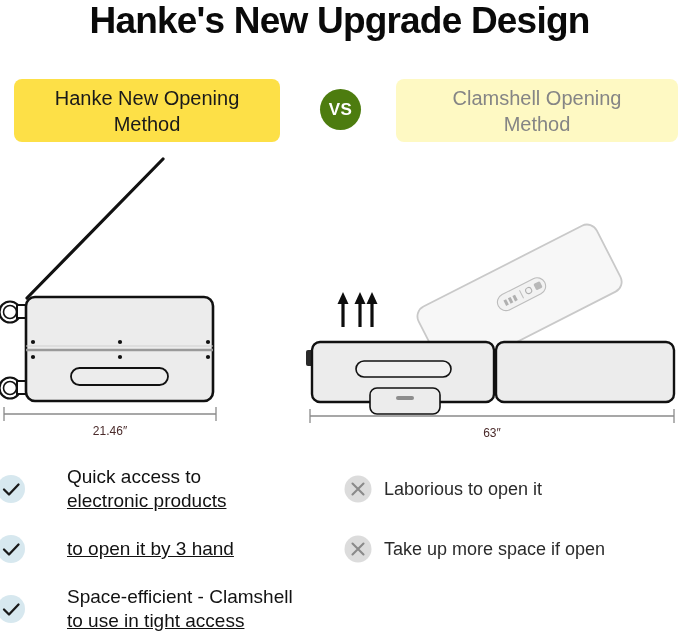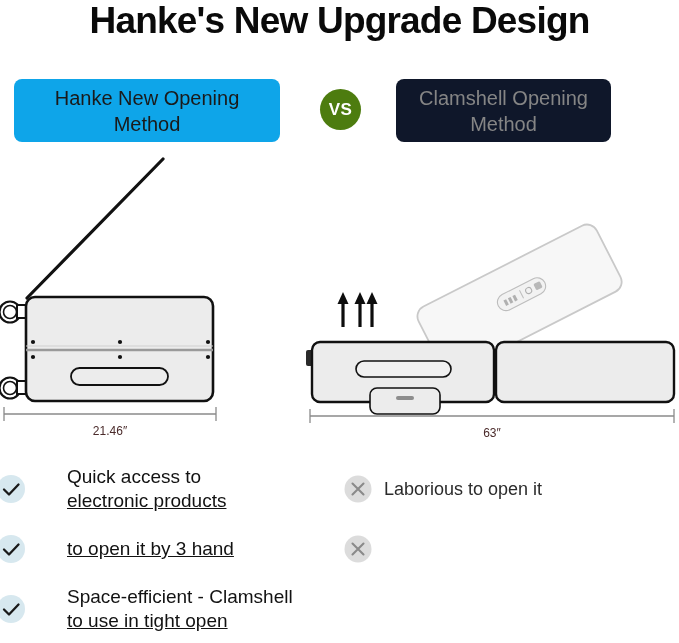--- a/index.html
+++ b/index.html
@@ -21,22 +21,22 @@
   }
 
   
   .pill{
     position:absolute;border-radius:8px;
     display:flex;align-items:center;justify-content:center;
     text-align:center;line-height:26px;
     font-size:20px;font-weight:400;
     padding:0 10px;box-sizing:border-box;
   }
-  #pill-left{left:14px;top:79px;width:266px;height:63px;background:#0ea5e9;color:#1a1a1a;}
-  #pill-right{left:396px;top:79px;width:215px;height:63px;background:#0f172a;color:#858585;}
+  #pill-left{left:14px;top:79px;width:266px;height:63px;background:#fde047;color:#1a1a1a;}
+  #pill-right{left:396px;top:79px;width:282px;height:63px;background:#fef9c3;color:#858585;}
   .pill span{display:block;}
 
   #vs-badge{
     position:absolute;left:320px;top:89px;width:41px;height:41px;
     border-radius:50%;background:#4d7c0f;color:#ffffff;
     display:flex;align-items:center;justify-content:center;
     font-size:17px;font-weight:700;letter-spacing:0.3px;
   }
 
   
@@ -189,21 +189,21 @@
 
     <div class="feat-row">
       <span class="ico">
         <svg viewBox="0 0 30 30" width="30" height="30">
           <circle cx="15" cy="15" r="14" fill="#d7e8ef"></circle>
           <path d="M8 15.5 L13 20.5 L22.5 10.5" fill="none" stroke="#1a1a1a" stroke-width="2.3" stroke-linecap="round" stroke-linejoin="round"></path>
         </svg>
       </span>
       <span class="feat-text">
         <span>Space-efficient - Clamshell</span>
-        <span class="l2">to use in tight open</span>
+        <span class="l2">to use in tight access</span>
       </span>
     </div>
 
   </div>
 
   <div class="feat-col" id="feat-right">
 
     <div class="feat-row">
       <span class="ico">
         <svg viewBox="0 0 28 28" width="28" height="28">
@@ -217,17 +217,20 @@
     </div>
 
 
     <div class="feat-row">
       <span class="ico">
         <svg viewBox="0 0 28 28" width="28" height="28">
           <circle cx="14" cy="14" r="13.5" fill="#dcdcdc"></circle>
           <path d="M8.5 8.5 L19.5 19.5 M19.5 8.5 L8.5 19.5" fill="none" stroke="#8a8a8a" stroke-width="2.1" stroke-linecap="round"></path>
         </svg>
       </span>
+      <span class="feat-text">
+        <span>Take up more space if open</span>
+      </span>
     </div>
 
   </div>
 
 </div>
 
 </body></html>

